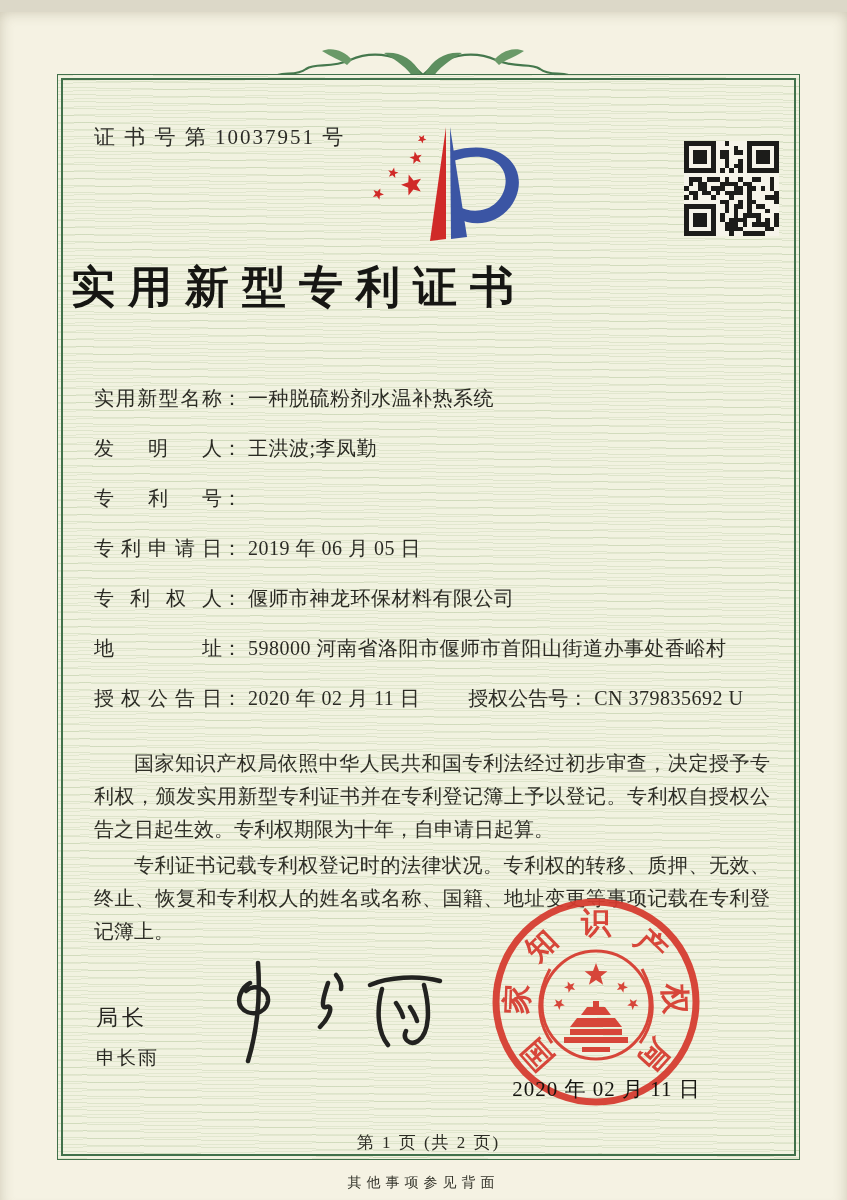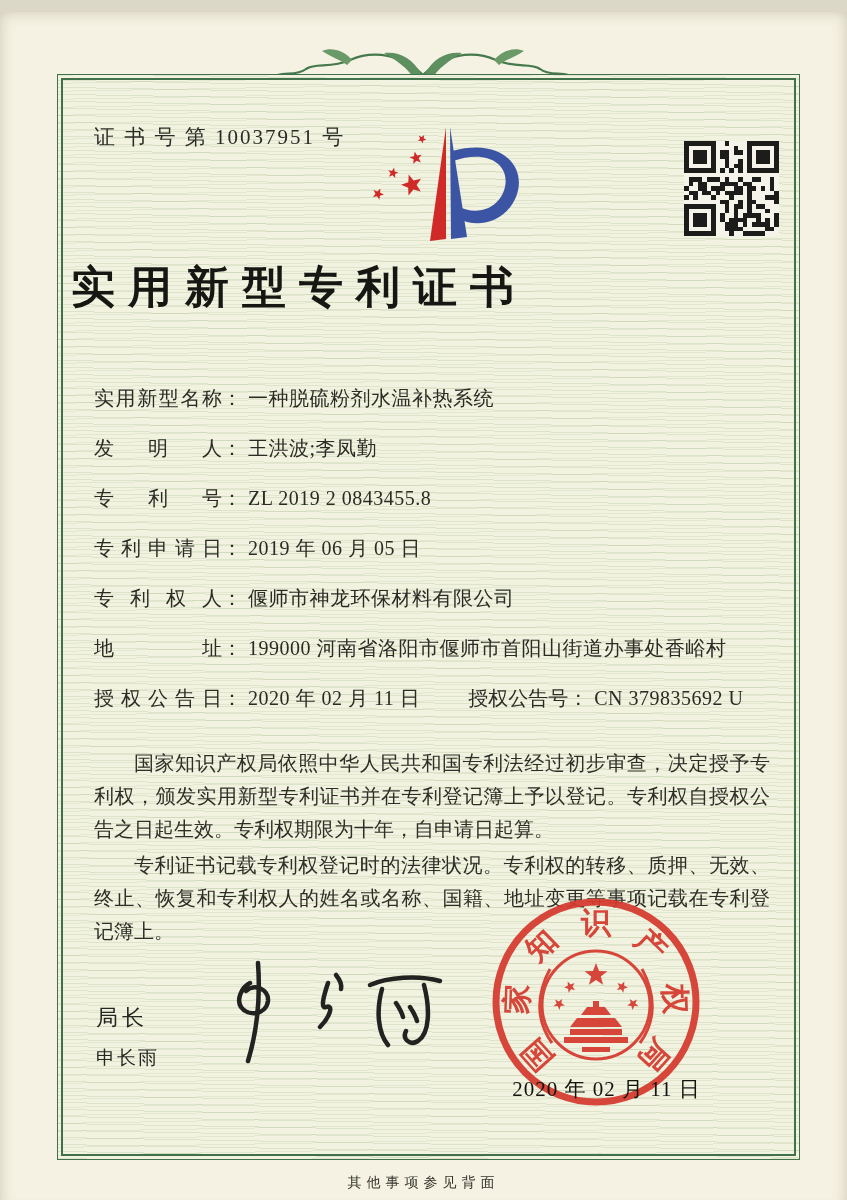--- a/index.html
+++ b/index.html
@@ -321,36 +321,35 @@
           <span class="fvalue">一种脱硫粉剂水温补热系统</span>
       </div>
       <div class="field-row">
         <span class="flabel">发明人</span>
           <span class="fcolon">：</span>
           <span class="fvalue">王洪波;李凤勤</span>
       </div>
       <div class="field-row">
         <span class="flabel">专利号</span>
           <span class="fcolon">：</span>
-          <span class="fvalue">ZL 2019 2 0843455.8</span>
       </div>
       <div class="field-row">
         <span class="flabel">专利申请日</span>
           <span class="fcolon">：</span>
           <span class="fvalue">2019 年 06 月 05 日</span>
       </div>
       <div class="field-row">
         <span class="flabel">专利权人</span>
           <span class="fcolon">：</span>
           <span class="fvalue">偃师市神龙环保材料有限公司</span>
       </div>
       <div class="field-row">
         <span class="flabel">地址</span>
           <span class="fcolon">：</span>
-          <span class="fvalue">199000 河南省洛阳市偃师市首阳山街道办事处香峪村</span>
+          <span class="fvalue">598000 河南省洛阳市偃师市首阳山街道办事处香峪村</span>
       </div>
       <div class="field-row">
         <span class="flabel">授权公告日</span>
           <span class="fcolon">：</span>
           <span class="fvalue">2020 年 02 月 11 日</span>
         <span class="second-col">
           <span>授权公告号</span>
             <span class="fcolon">：</span>
             <span class="fvalue">CN 379835692 U</span>
         </span>
@@ -408,16 +407,17 @@
           <path d="M96,150 h28 v5 h-28 z"></path>
         </g>
         <g fill="none" stroke="#d63a2e" stroke-width="3">
           <path d="M64,72 C50,98 50,124 66,146"></path>
           <path d="M156,72 C170,98 170,124 154,146"></path>
         </g>
       </g>
     </svg>
     <div class="seal-date">2020 年 02 月 11 日</div>
 
+    <div class="page-info">第 1 页 (共 2 页)</div>
   </div>
 
   <div class="back-note">其他事项参见背面</div>
 </div>
 
 </body></html>

